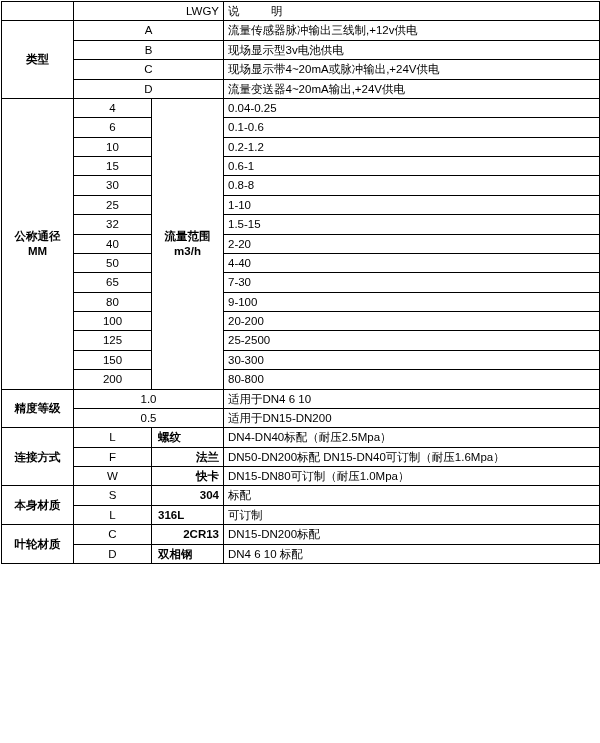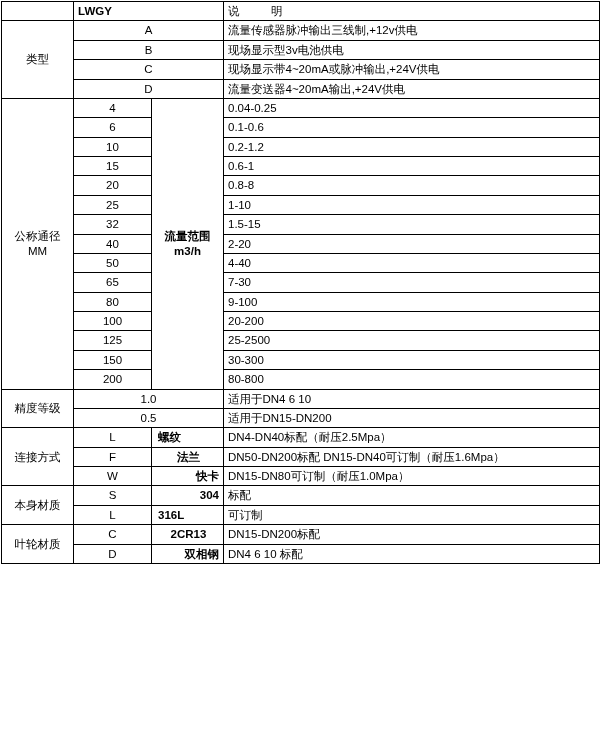--- a/index.html
+++ b/index.html
@@ -25,23 +25,23 @@
     font-size: 11.5px;
     line-height: 1.25;
     padding: 2px 4px;
     vertical-align: middle;
     box-sizing: border-box;
   }
   .c0 { width: 72px; text-align: center; font-weight: bold; }
   .c1 { width: 78px; text-align: center; }
   .c2 { width: 72px; text-align: center; margin-top: 16px; }
   .c3 { width: 376px; text-align: left; padding-left: 6px; }
-  .hdr-label { text-align: left; font-weight: bold; }
+  .hdr-label { text-align: right; font-weight: normal; }
   .hdr-desc { letter-spacing: 10px; padding-left: 42px; font-weight: normal; }
-  .rowgroup { text-align: center; font-weight: normal; }
+  .rowgroup { text-align: center; font-weight: bold; }
   .rangecell { text-align: center; line-height: 1.6; }
   .span2 { text-align: center; }
   .bold { font-weight: bold; }
 </style>
 </head>
 <body>
 
 <table class="spec">
   <colgroup>
     <col style="width:72px">
@@ -93,21 +93,21 @@
     </tr>
     <tr>
       <td class="c1">10</td>
       <td class="c3">0.2-1.2</td>
     </tr>
     <tr>
       <td class="c1">15</td>
       <td class="c3">0.6-1</td>
     </tr>
     <tr>
-      <td class="c1">20</td>
+      <td class="c1">30</td>
       <td class="c3">0.8-8</td>
     </tr>
     <tr>
       <td class="c1">25</td>
       <td class="c3">1-10</td>
     </tr>
     <tr>
       <td class="c1">32</td>
       <td class="c3">1.5-15</td>
     </tr>
@@ -155,21 +155,21 @@
     </tr>
 
     <tr>
       <td class="c0 rowgroup" rowspan="3">连接方式</td>
       <td class="c1">L</td>
       <td class="c2 bold" style="text-align:left;padding-left:6px">螺纹</td>
       <td class="c3">DN4-DN40标配（耐压2.5Mpa）</td>
     </tr>
     <tr>
       <td class="c1">F</td>
-      <td class="c2 bold" style="text-align:center;padding-left:6px">法兰</td>
+      <td class="c2 bold" style="text-align:right;padding-left:6px">法兰</td>
       <td class="c3">DN50-DN200标配 DN15-DN40可订制（耐压1.6Mpa）</td>
     </tr>
     <tr>
       <td class="c1">W</td>
       <td class="c2 bold" style="text-align:right;padding-left:6px">快卡</td>
       <td class="c3">DN15-DN80可订制（耐压1.0Mpa）</td>
     </tr>
 
     <tr>
       <td class="c0 rowgroup" rowspan="2">本身材质</td>
@@ -179,22 +179,22 @@
     </tr>
     <tr>
       <td class="c1">L</td>
       <td class="c2 bold" style="text-align:left;padding-left:6px">316L</td>
       <td class="c3">可订制</td>
     </tr>
 
     <tr>
       <td class="c0 rowgroup" rowspan="2">叶轮材质</td>
       <td class="c1">C</td>
-      <td class="c2 bold" style="text-align:center;padding-left:6px">2CR13</td>
+      <td class="c2 bold" style="text-align:right;padding-left:6px">2CR13</td>
       <td class="c3">DN15-DN200标配</td>
     </tr>
     <tr>
       <td class="c1">D</td>
-      <td class="c2 bold" style="text-align:right;padding-left:6px">双相钢</td>
+      <td class="c2 bold" style="text-align:left;padding-left:6px">双相钢</td>
       <td class="c3">DN4 6 10 标配</td>
     </tr>
   </tbody>
 </table>
 
 </body></html>

